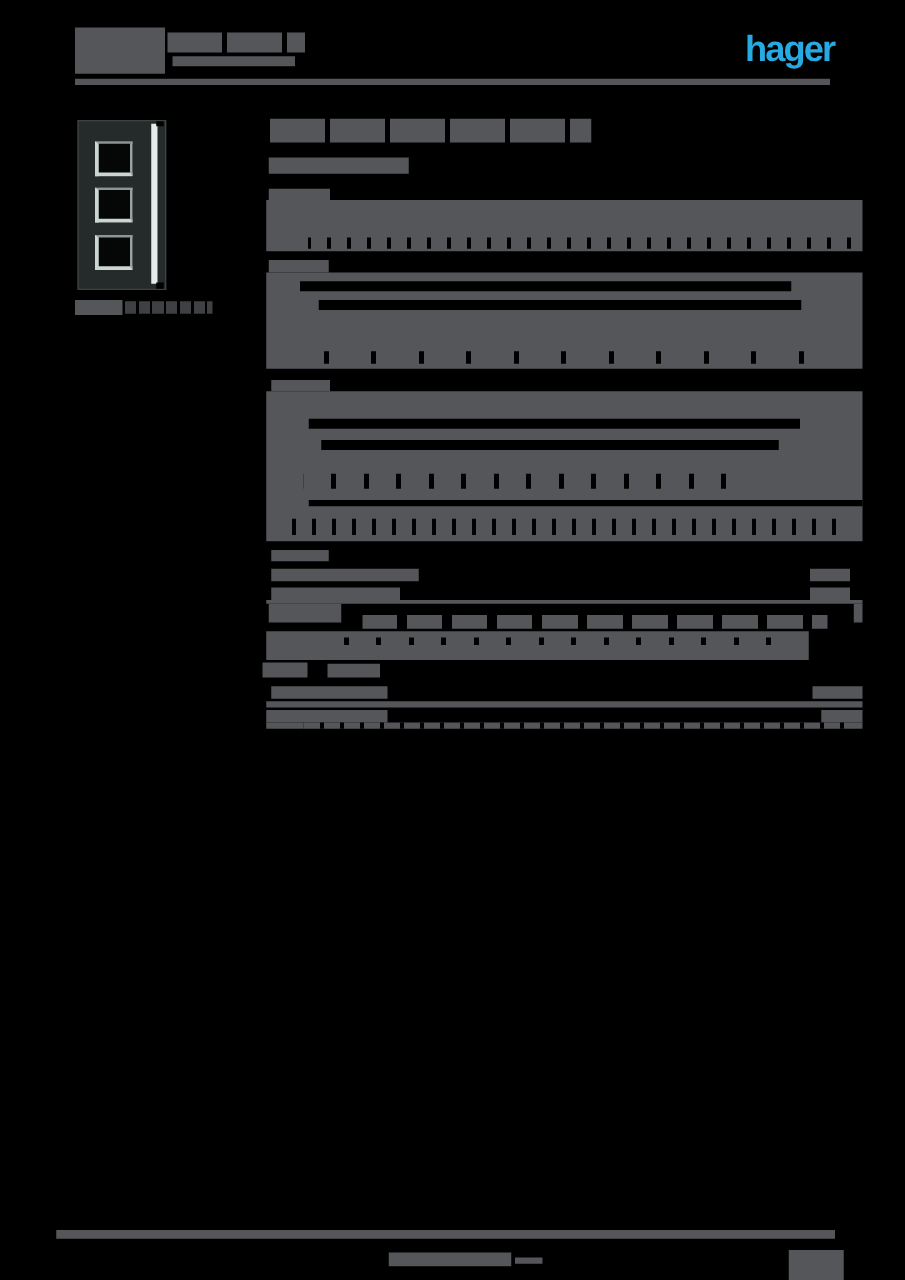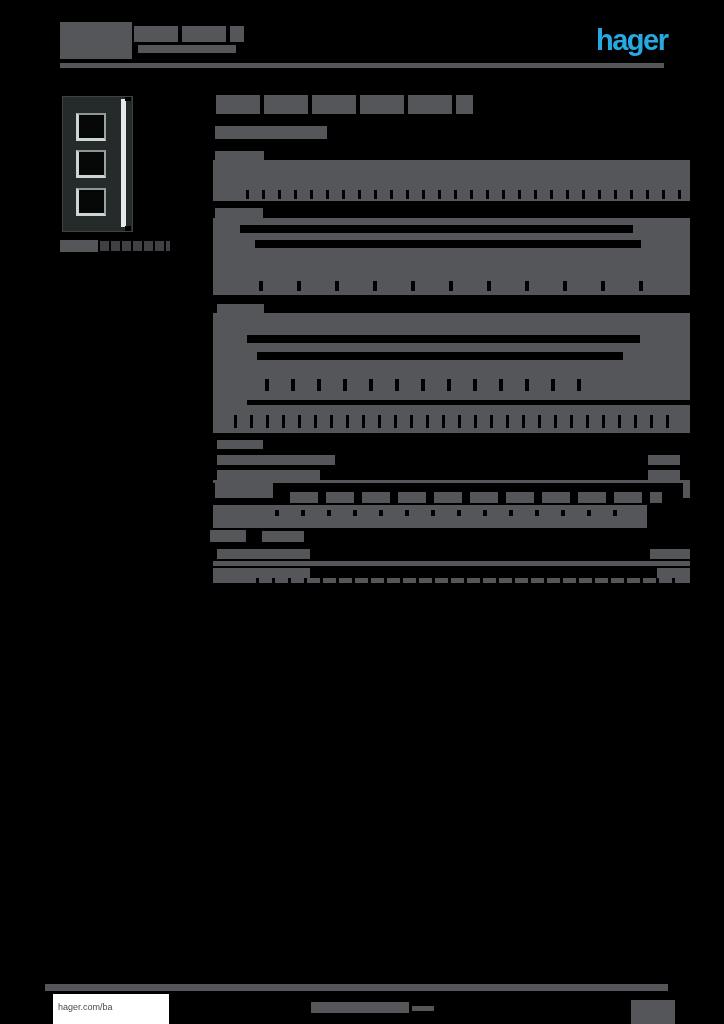--- a/index.html
+++ b/index.html
@@ -101,22 +101,19 @@
 
   <div class="bar" style="left:213px;top:568px;width:97px;height:10px;"></div>
   <div class="bar" style="left:657px;top:568px;width:33px;height:10px;"></div>
 
   <div class="blk" style="left:213px;top:578px;width:477px;height:5px;">
     <div class="tex-sm" style="left:30px;top:0;width:440px;height:5px;"></div>
   </div>
 
   <div class="bar" style="left:45px;top:984px;width:623px;height:7px;"></div>
 
-  <div class="footer-box">
-    <a class="footer-link" href="#">hager.com/ba</a>
-  </div>
 
   <div class="bar" style="left:311px;top:1002px;width:98px;height:11px;"></div>
   <div class="bar" style="left:412px;top:1006px;width:22px;height:5px;"></div>
 
   <div class="bar" style="left:631px;top:1000px;width:44px;height:24px;"></div>
 
 </div>
 
 </body></html>

